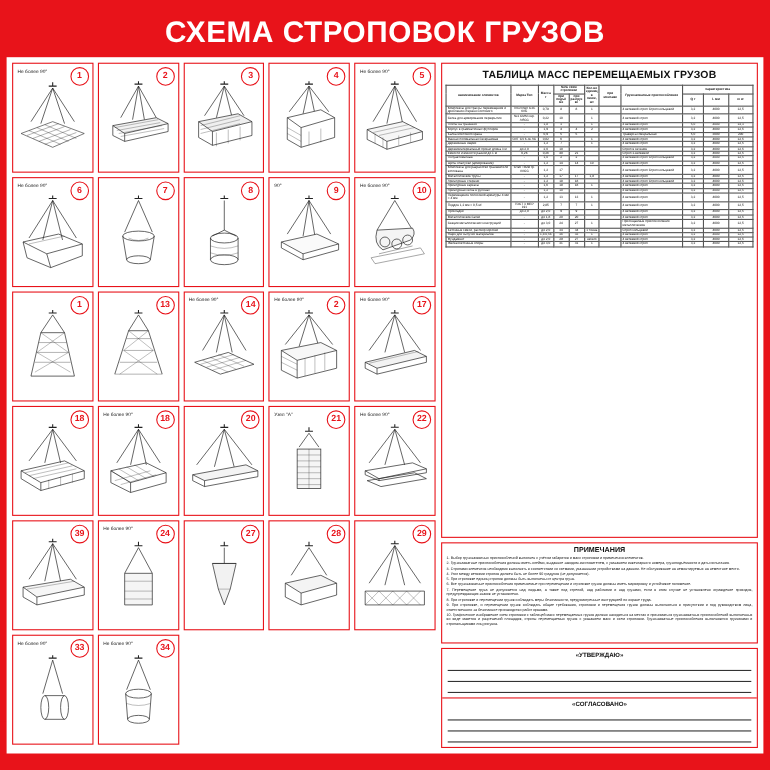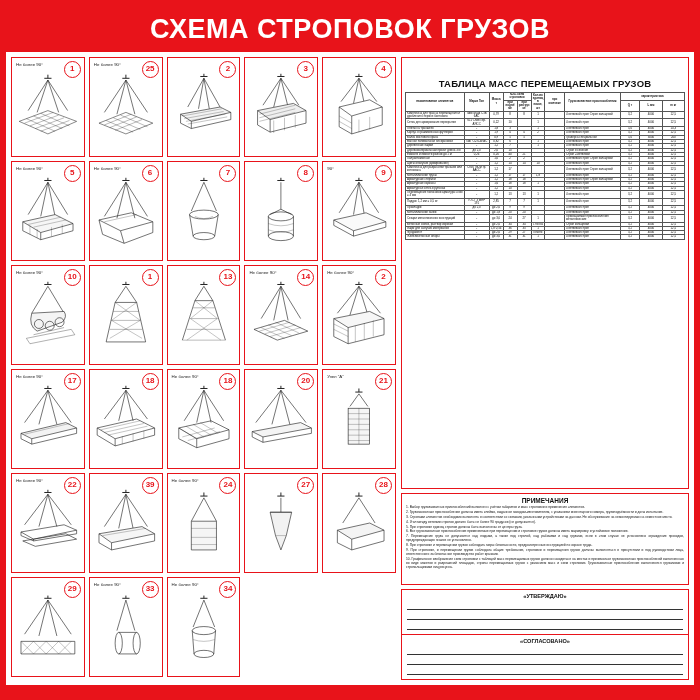--- a/index.html
+++ b/index.html
@@ -79,21 +79,21 @@
     width:288px;
     display:flex;
     flex-direction:column;
     gap:4px;
   }
   .tbl-box{
     border:1.4px solid #e8131a;
     background:#fff;
     height:463px;
     box-sizing:border-box;
-    padding:18px 3px 2px 3px;
+    padding:3px 3px 2px 3px;
     overflow:hidden;
   }
   .tbl-title{
     text-align:center;
     font-weight:bold;
     font-size:9.5px;
     color:#111;
     padding:2px 0 3px 0;
     letter-spacing:.2px;
   }
@@ -180,33 +180,20 @@
           <g stroke="#222" fill="none" stroke-width="0.7">
             <path d="M40 8 l0 -4 M36 8 h8" stroke-width="1.1"></path>
             <path d="M40 10 L18 44 M40 10 L62 44 M40 10 L28 46 M40 10 L52 46"></path>
             <path d="M8 56 L40 44 L72 56 L40 70 Z" stroke-width="0.6"></path>
             <path d="M14 58 L46 46 M20 61 L52 49 M26 64 L58 52 M32 67 L64 55" stroke-width="0.35"></path>
             <path d="M16 53 L48 67 M24 50 L56 64 M32 47 L64 61" stroke-width="0.35"></path>
           </g>
         </svg>
       </div>
 
-      <div class="card">
-        <span class="num">25</span>
-        <span class="cap">Не более 90°</span>
-        <svg viewBox="0 0 80 80">
-          <g stroke="#222" fill="none" stroke-width="0.7">
-            <path d="M40 8 l0 -4 M36 8 h8" stroke-width="1.1"></path>
-            <path d="M40 10 L16 46 M40 10 L64 46 M40 10 L30 48 M40 10 L50 48"></path>
-            <path d="M10 58 L40 46 L70 58 L40 70 Z" stroke-width="0.6"></path>
-            <path d="M16 60 L46 48 M22 63 L52 51 M28 66 L58 54" stroke-width="0.35"></path>
-            <path d="M18 55 L48 68 M26 52 L56 65 M34 49 L64 62" stroke-width="0.35"></path>
-          </g>
-        </svg>
-      </div>
 
       <div class="card">
         <span class="num">2</span>
         <span class="cap"></span>
         <svg viewBox="0 0 80 80">
           <g stroke="#222" fill="none" stroke-width="0.7">
             <path d="M40 6 l0 -3 M36 6 h8" stroke-width="1.1"></path>
             <path d="M40 8 L22 40 M40 8 L58 40 M40 8 L34 42 M40 8 L46 42"></path>
             <path d="M14 48 L58 40 L70 46 L26 56 Z" fill="#f2f2f2"></path>
             <path d="M14 48 L14 58 L26 64 L26 56"></path>

